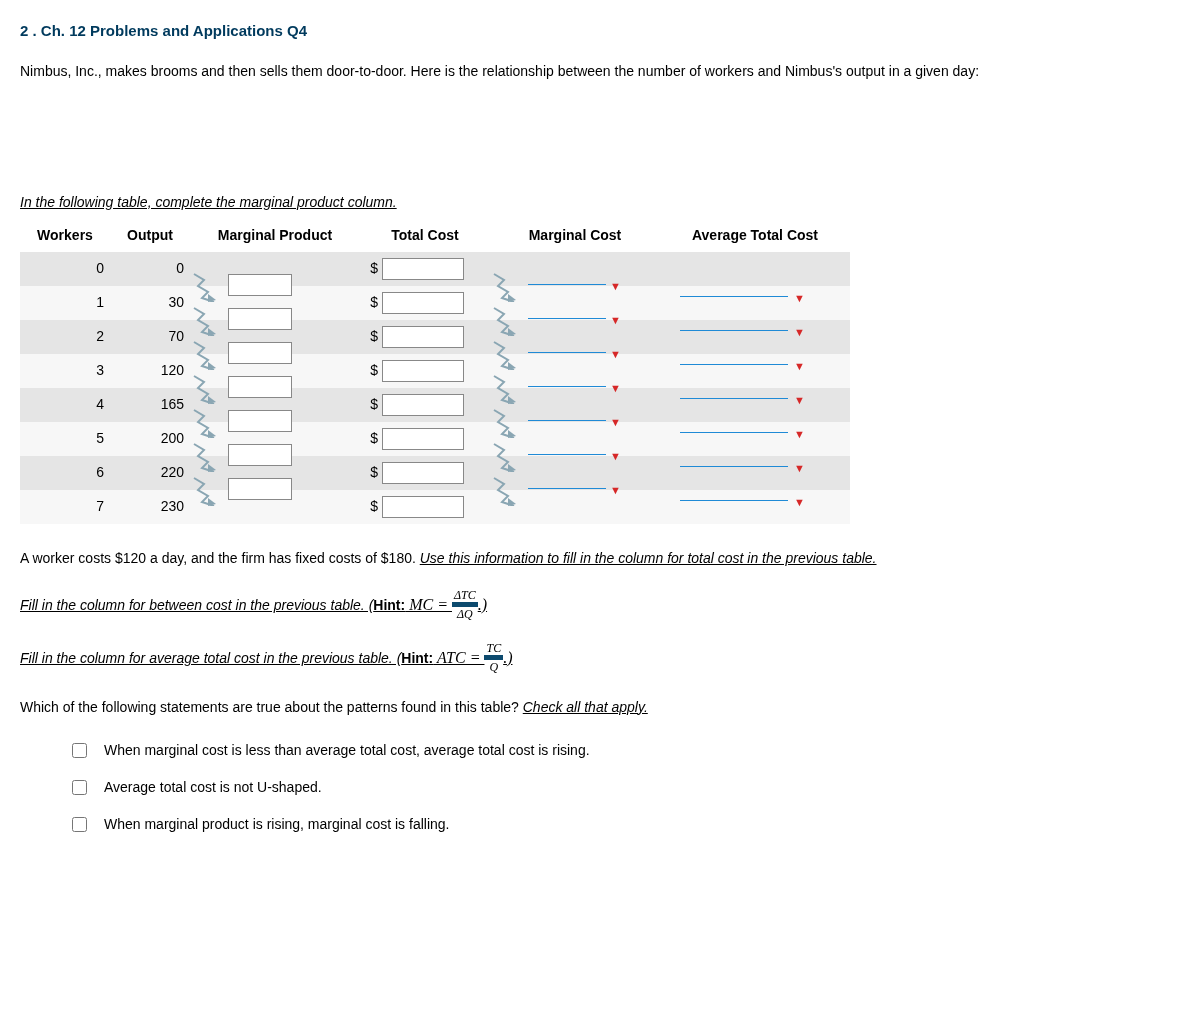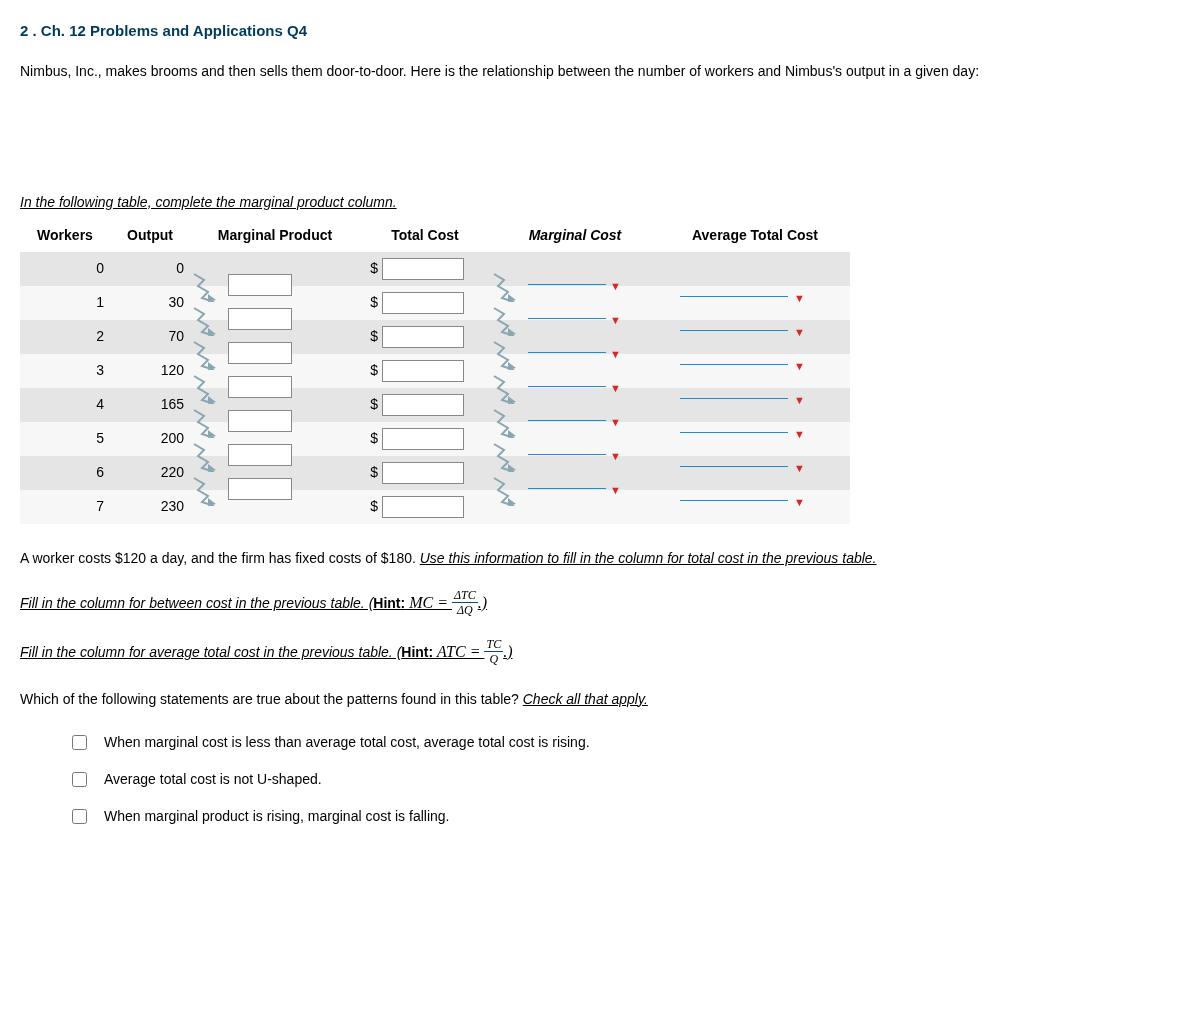--- a/index.html
+++ b/index.html
@@ -41,21 +41,21 @@
     padding: 2px 6px;
     text-align: right;
     vertical-align: middle;
   }
   tr.row-dark td { background:#e5e5e5; }
   tr.row-light td { background:#f7f7f7; }
   .col-workers { width: 70px; }
   .col-output  { width: 60px; }
   .col-mp      { width: 150px; }
   .col-tc      { width: 110px; }
-  .col-mc      { width: 150px; font-style: italic; }
+  .col-mc      { width: 150px; }
   .col-atc     { width: 170px; }
   .num-cell { padding-right: 14px; }
   .mp-cell, .mc-cell, .atc-cell { position: relative; height: 30px; }
   .zig {
     position:absolute;
     left:2px;
     top:-14px;
     width:30px;
     height:30px;
   }
@@ -119,21 +119,21 @@
   }
   .frac {
     display:inline-block;
     vertical-align: middle;
     text-align:center;
     font-size:12px;
     line-height:1;
     position:relative;
     top:-2px;
   }
-  .frac .num { display:block; border-bottom:1px solid #0c4a6e; padding:0 2px 1px; }
+  .frac .num { display:block; border-bottom:5px solid #0c4a6e; padding:0 2px 1px; }
   .frac .den { display:block; padding:1px 2px 0; }
   .checks { margin-top: 14px; padding-left: 48px; }
   .check-row {
     display:flex;
     align-items:center;
     gap:14px;
     margin:16px 0;
     font-size:14px;
   }
   .check-row input[type=checkbox]{

